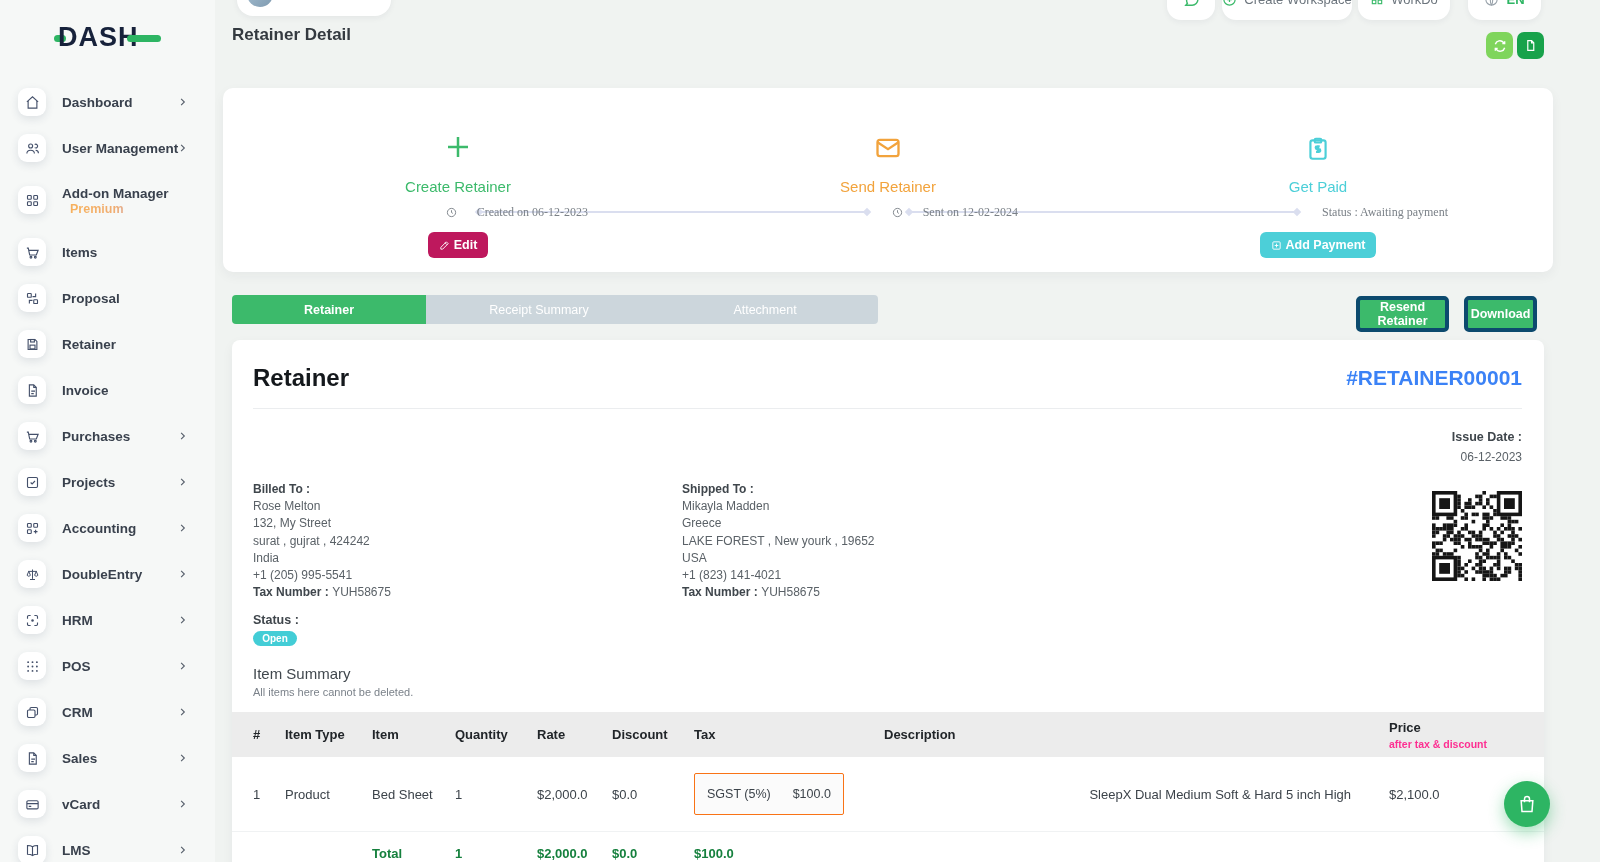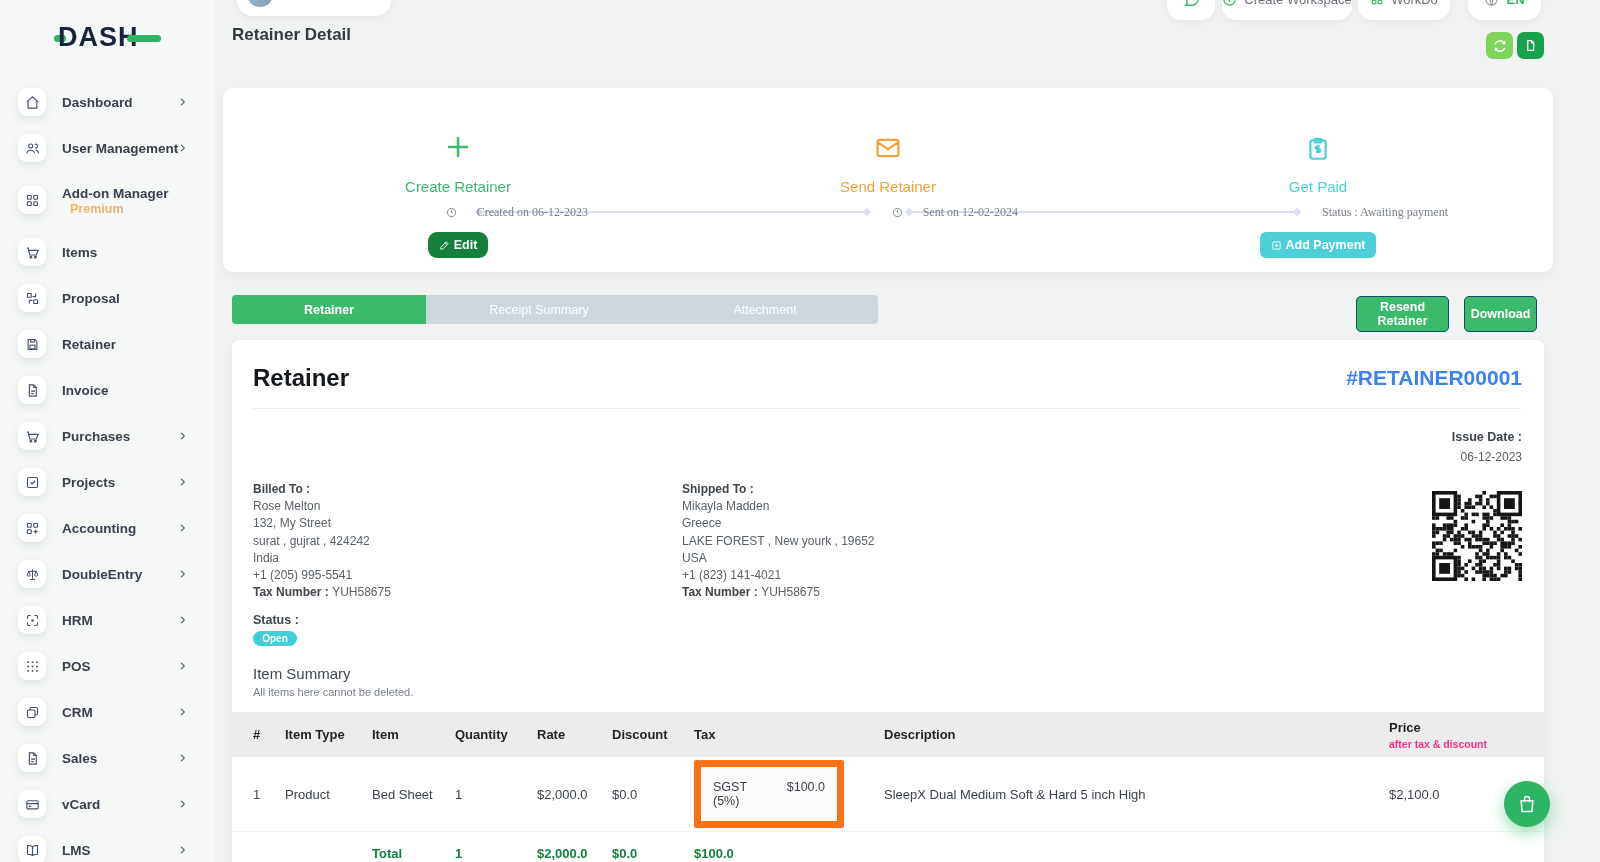--- a/index.html
+++ b/index.html
@@ -44,33 +44,33 @@
   
   .stepper-card { position:absolute; left:223px; top:88px; width:1330px; height:184px; background:#fff;
                   border-radius:10px; box-shadow:0 4px 12px rgba(30,40,60,.05); }
   .step { position:absolute; top:0; width:260px; text-align:center; }
   .step-icon { height:56px; display:flex; align-items:flex-end; justify-content:center; margin-top:18px; }
   .step-title { margin-top:16px; font-size:15px; font-weight:400; }
   .step-meta { margin-top:10px; font-size:12px; color:#7a8087; display:flex; align-items:center; justify-content:flex-end; gap:20px;font-family:Liberation Serif, serif; }
   .step-btn { margin-top:12px; display:inline-flex; align-items:center; gap:4px; color:#fff;
               font-size:12.5px; font-weight:600; border:none; border-radius:6px; padding:6px 11px; cursor:pointer; }
   .c-green { color:#3cba6b; } .c-orange { color:#f2a33c; } .c-teal { color:#4ccfd8; }
-  .bg-green { background:#15803d;border-radius:9px; } .bg-teal { background:#4ccfd8; }
+  .bg-green { background:#be185d; } .bg-teal { background:#4ccfd8; }
   .connector { position:absolute; top:123px; height:2px; background:#dadeef; }
   .connector::before, .connector::after { content:""; position:absolute; top:-2px; width:6px; height:6px;
               background:#dadeef; transform:rotate(45deg); }
   .connector::before { left:-2px; } .connector::after { right:-2px; }
 
   
   .tabs { position:absolute; left:232px; top:295px; height:29px; display:flex; border-radius:4px; overflow:hidden; }
   .tab { height:29px; display:flex; align-items:center; justify-content:center; font-size:12.5px;
          color:#fff; cursor:pointer; }
   .tab-active { width:194px; background:#3cba6b; font-weight:600; }
   .tab-idle { width:226px; background:#ccd6dc; }
-  .toolbar-btn { position:absolute; top:296px; height:36px; background:#3cba6b; border:1px solid #0c4a6e;
+  .toolbar-btn { position:absolute; top:296px; height:36px; background:#3cba6b; border:4px solid #0c4a6e;
                  border-radius:5px; color:#fff; font-size:12.5px; font-weight:600; display:flex;
                  align-items:center; justify-content:center; cursor:pointer; }
   .btn-resend { left:1356px; width:93px; }
   .btn-download { left:1464px; width:73px; }
 
   
   .doc-card { position:absolute; left:232px; top:340px; width:1312px; height:560px; background:#fff;
               border-radius:8px 8px 0 0; box-shadow:0 4px 12px rgba(30,40,60,.05); }
   .doc-h2 { position:absolute; left:21px; top:24px; font-size:24px; font-weight:700; color:#14181c; }
   .doc-number { position:absolute; right:22px; top:26px; font-size:21px; font-weight:700; color:#3b82f6; }
@@ -89,23 +89,23 @@
   .isummary { position:absolute; left:21px; top:325px; font-size:15px; color:#40474d; }
   .inote { position:absolute; left:21px; top:346px; font-size:11px; color:#7b828a; }
 
   .tgrid { display:grid; grid-template-columns:32px 87px 83px 82px 75px 82px 190px 505px 133px;
            padding-left:21px; padding-right:22px; align-items:center; }
   .thead { position:absolute; left:0; top:372px; width:100%; height:45px; background:#ececec; }
   .thead .th { font-size:13px; font-weight:700; color:#212529; }
   .th-price .note { font-size:10.5px; font-weight:700; color:#fd2f92; margin-top:3px; }
   .trow { position:absolute; left:0; top:417px; width:100%; height:75px; border-bottom:1px solid #f0f2f3; }
   .trow .td { font-size:13px; color:#3c434a; }
-  .tax-box { background:#fbfbfb; border:7px solid #f97316; border-radius:2px; padding:13px 12px;
+  .tax-box { background:#fbfbfb; border:1px solid #f97316; border-radius:2px; padding:13px 12px;
              display:inline-flex; gap:22px; font-size:12.5px; color:#3c434a; width:150px; }
-  .td-desc { padding-right:52px; }
+  .td-desc { text-align:right; padding-right:38px; }
   .ttotal { position:absolute; left:0; top:492px; width:100%; padding-top:14px; align-items:start; }
   .ttotal .td { font-size:13px; font-weight:700; color:#15803d; }
 
   .fab { position:absolute; left:1504px; top:781px; width:46px; height:46px; border-radius:50%;
          background:#2db563; box-shadow:0 6px 16px rgba(45,181,99,.45); display:flex; align-items:center;
          justify-content:center; cursor:pointer; }
   svg { display:block; }
 </style>
 </head>
 <body>

